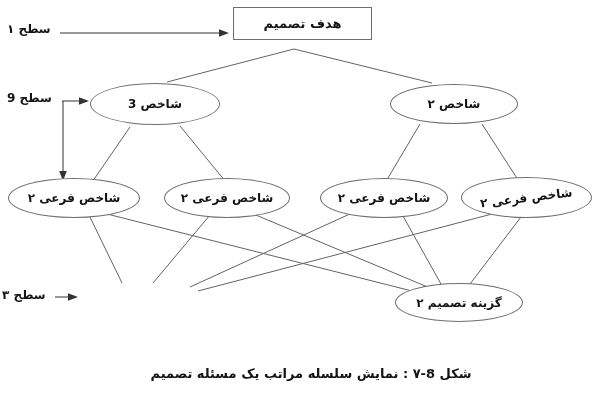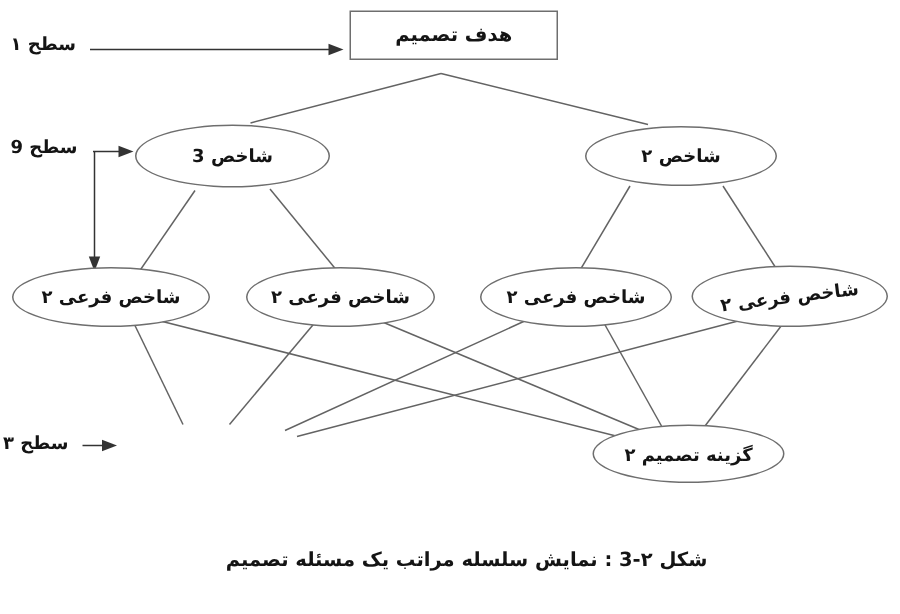--- a/index.html
+++ b/index.html
@@ -76,15 +76,15 @@
 
   <div class="node ellipse" style="left:8px;top:178px;width:132px;height:40px;">شاخص فرعی ۲</div>
   <div class="node ellipse" style="left:164px;top:178px;width:126px;height:40px;">شاخص فرعی ۲</div>
   <div class="node ellipse" style="left:320px;top:178px;width:128px;height:40px;">شاخص فرعی ۲</div>
   <div class="node ellipse tilt" style="left:461px;top:177px;width:131px;height:41px;">
     <span>شاخص فرعی ۲</span>
   </div>
 
   <div class="node ellipse" style="left:395px;top:283px;width:128px;height:39px;">گزینه تصمیم ۲</div>
 
-  <div class="caption">شکل ۲-3 : نمایش سلسله مراتب یک مسئله تصمیم</div>
+  <div class="caption">شکل 8-۷ : نمایش سلسله مراتب یک مسئله تصمیم</div>
 
 </div>
 
 </body></html>

